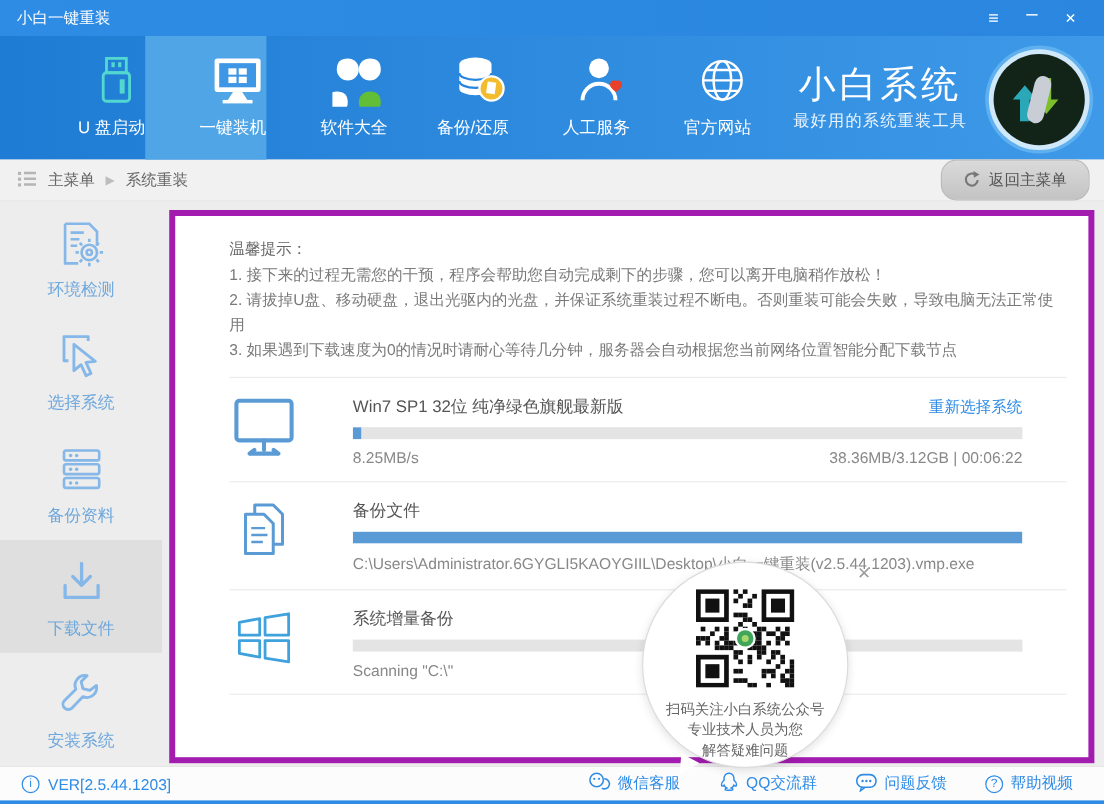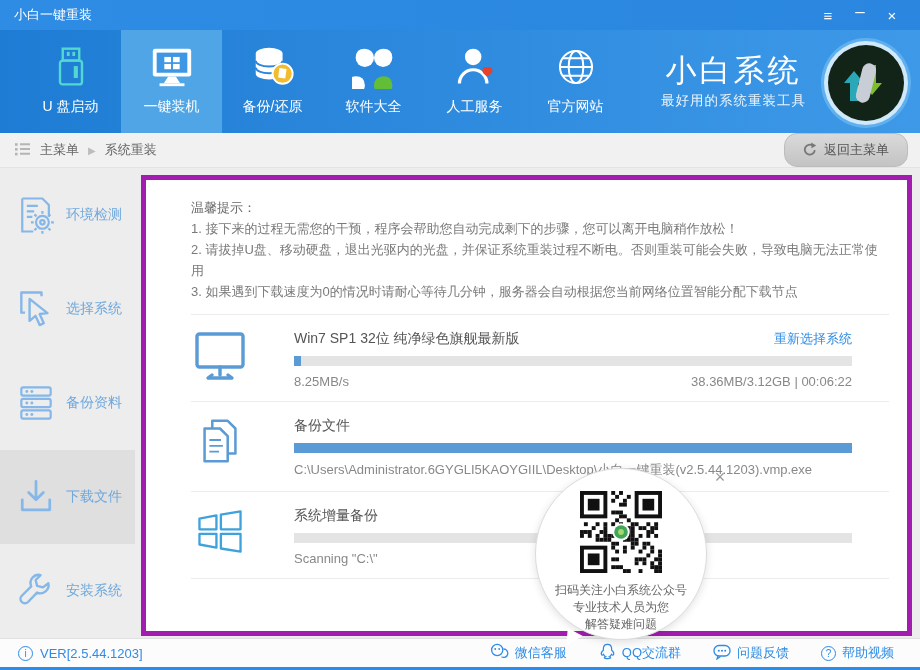--- a/index.html
+++ b/index.html
@@ -9,39 +9,39 @@
 
   
   .titlebar { height:30px; background:linear-gradient(90deg,#2E8CE4,#2A86DF); display:flex; align-items:center; padding:0 14px; }
   .titlebar .wtitle { color:#fff; font-size:13px; }
   .wcontrols { margin-left:auto; display:flex; align-items:center; gap:4px; }
   .wbtn { width:28px; height:24px; color:#fff; font-size:15px; display:flex; align-items:center; justify-content:center; cursor:pointer; }
   .wbtn.min { font-size:17px; padding-bottom:6px; }
 
   
   .topnav { height:103px; background:linear-gradient(90deg,#1E7CD4,#3E99E8); display:flex; padding-left:20px; }
-  .navitem { width:101px; display:flex; flex-direction:column; align-items:center; padding-top:13px; gap:7px; cursor:pointer; }
+  .navitem { width:101px; display:flex; flex-direction:column; align-items:flex-end; padding-top:13px; gap:7px; cursor:pointer; }
   .navitem.active { background:#4FA5E6; }
   .nicon { width:48px; height:48px; display:flex; align-items:center; justify-content:center; }
   .nlabel { color:#fff; font-size:14px; }
   .brand { margin-left:auto; display:flex; align-items:center; padding-right:8px; }
   .brand-text { text-align:left; margin-right:14px; }
   .brand-name { color:#fff; font-size:31px; font-weight:normal; letter-spacing:3px; line-height:1.15;text-align:center; }
   .brand-slogan { color:#EAF4FD; font-size:13.5px; margin-top:4px; letter-spacing:1px; }
   .logo-badge { width:92px; height:92px; margin-top:2px; }
 
   
   .breadcrumb { height:35px; background:#F1F1F1; border-bottom:1px solid #E3E3E3; display:flex; align-items:center; padding:0 12px 0 14px; gap:9px; color:#666; font-size:13px; }
   .crumb-sep { color:#BDBDBD; font-size:10px; }
   .backbtn { margin-left:auto; width:124px; height:34px; border-radius:13px; background:linear-gradient(#DADADA,#C3C3C3); border:1px solid #BCBCBC; color:#555; display:flex; align-items:center; justify-content:center; gap:7px; font-size:13px; cursor:pointer; }
 
   
   .bodyrow { display:flex; height:470px; background:#EDEDED; }
   .sidebar { width:135px; flex:none; }
-  .sideitem { height:94px; display:flex; align-items:center; justify-content:center; gap:7px; color:#6FA8DC; font-size:14px; cursor:pointer; }
+  .sideitem { height:94px; display:flex; flex-direction:column; align-items:center; justify-content:center; gap:7px; color:#6FA8DC; font-size:14px; cursor:pointer; }
   .sideitem.active { background:#DFDFDF; }
   .sicon { width:46px; height:46px; display:flex; align-items:center; justify-content:center; }
 
   .main { flex:1; padding:7px 8px 0 6px; position:relative; }
   .panel { background:#fff; border:5px solid #a21caf; height:461px; overflow:hidden; }
   .tips { padding:17px 28px 12px 45px; font-size:13px; color:#7A7A7A; line-height:21px; }
   .tips-title { color:#666; }
   .sep { border:none; border-top:1px solid #ECECEC; margin:0 18px 0 45px; }
   .secrow { display:flex; gap:26px; padding:12px 55px 12px 45px; }
   .sec-icon { width:58px; height:56px; flex:none; display:flex; align-items:center; justify-content:center; }
@@ -108,40 +108,40 @@
             <rect x="25" y="20.8" width="7" height="5.5" fill="#fff"></rect>
           <path d="M20 34 l-4.5 7 h17 L28 34 z" fill="#fff"></path>
             <rect x="11" y="41" width="26" height="3" fill="#fff"></rect>
           </svg>
       </span>
       <span class="nlabel">一键装机</span>
     </div>
 
     <div class="navitem">
       <span class="nicon">
+        <svg viewBox="0 0 48 48" width="44" height="44">
+          <path d="M14 4 a10 10 0 1 1 -10 10 q0 -10 10 -10 z" fill="#fff"></path>
+          <path d="M34 4 a10 10 0 1 0 10 10 q0 -10 -10 -10 z" fill="#fff"></path>
+          <path d="M14 44 a10 10 0 1 1 -10 -10 q10 0 10 10 z" fill="#fff"></path>
+          <path d="M44 44 a10 10 0 1 1 -10 -10 q10 0 10 10 z" fill="#62BE36"></path>
+          </svg>
+      </span>
+      <span class="nlabel">软件大全</span>
+    </div>
+
+    <div class="navitem">
+      <span class="nicon">
         <svg viewBox="0 0 48 48" width="46" height="46">
           <path d="M6 10 a14 6 0 0 1 28 0 v21 a14 6 0 0 1 -28 0 z" fill="#fff"></path>
           <path d="M6 17.5 a14 6 0 0 0 28 0 M6 24.5 a14 6 0 0 0 28 0" stroke="#2986DC" stroke-width="2" fill="none"></path>
           <circle cx="34" cy="31" r="10.5" fill="#F3BC2E" stroke="#fff" stroke-width="2"></circle>
           <rect x="30" y="25.5" width="7.5" height="10" fill="#fff" transform="rotate(8 33.7 30.5)"></rect>
           </svg>
       </span>
       <span class="nlabel">备份/还原</span>
-    </div>
-
-    <div class="navitem">
-      <span class="nicon">
-        <svg viewBox="0 0 48 48" width="44" height="44">
-          <path d="M14 4 a10 10 0 1 1 -10 10 q0 -10 10 -10 z" fill="#fff"></path>
-          <path d="M34 4 a10 10 0 1 0 10 10 q0 -10 -10 -10 z" fill="#fff"></path>
-          <path d="M14 44 a10 10 0 1 1 -10 -10 q10 0 10 10 z" fill="#fff"></path>
-          <path d="M44 44 a10 10 0 1 1 -10 -10 q10 0 10 10 z" fill="#62BE36"></path>
-          </svg>
-      </span>
-      <span class="nlabel">软件大全</span>
     </div>
 
     <div class="navitem">
       <span class="nicon">
         <svg viewBox="0 0 48 48" width="44" height="44">
           <circle cx="22" cy="13" r="9" fill="#fff"></circle>
           <path d="M7 42 a15 15 0 0 1 30 0" fill="none" stroke="#fff" stroke-width="3.5"></path>
           <path d="M36 24 c-2.6 0 -4 2 -4 3.7 0 3 4 5.8 5.5 6.8 1.5 -1 5.5 -3.8 5.5 -6.8 0 -1.7 -1.4 -3.7 -4 -3.7 -1.2 0 -1.5 .6 -1.5 .6 s-.3 -.6 -1.5 -.6 z" fill="#E8402A"></path>
           </svg>
       </span>

